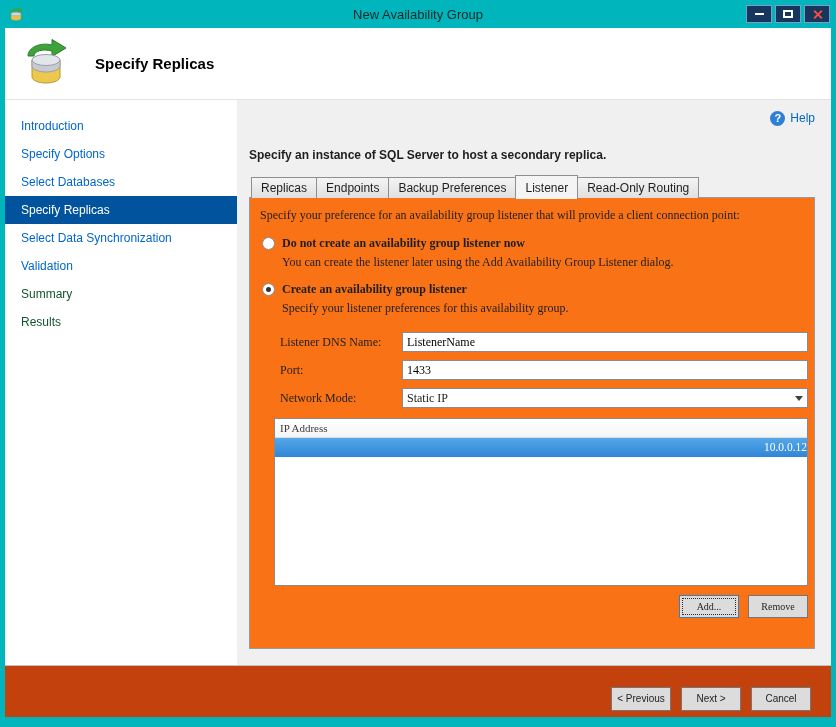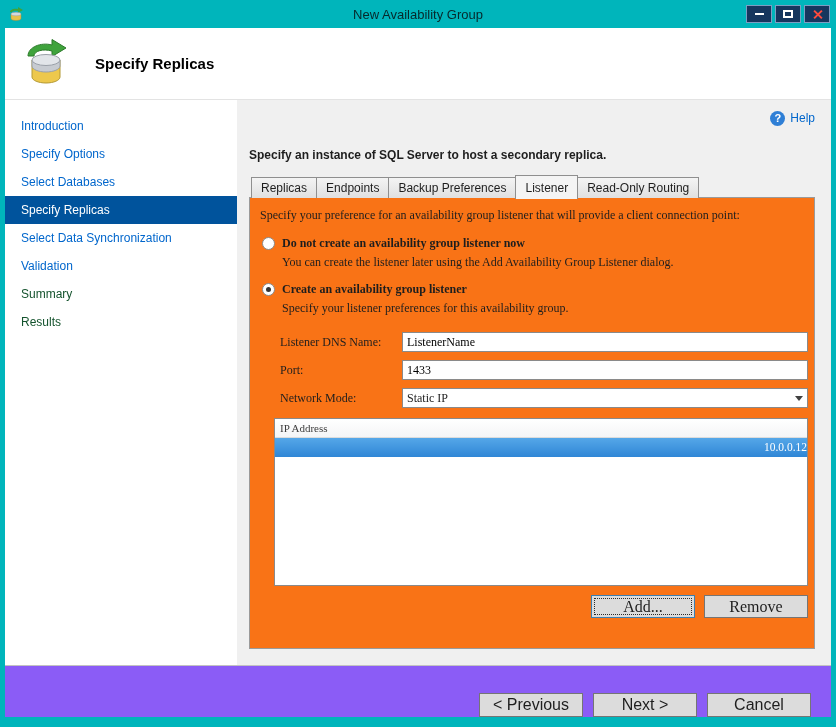--- a/index.html
+++ b/index.html
@@ -71,25 +71,25 @@
   .dropdown-value { flex:1; font-size:12px; padding-left:4px; }
   .dropdown-arrow { width:17px; display:flex; align-items:center; justify-content:center; flex:none; }
   .dropdown-arrow::after { content:""; border-left:4px solid transparent; border-right:4px solid transparent; border-top:5px solid #404040; }
 
   .ip-table { margin-left:14px; margin-top:2px; height:168px; border:1px solid #8a8a8a; background:#fff; overflow:hidden; }
   .ip-header { height:19px; line-height:19px; padding-left:5px; font-size:11px; color:#3c3c3c; background:linear-gradient(#ffffff,#f4f5f7); border-bottom:1px solid #dcdcdc; cursor:default; }
   .ip-row { height:19px; line-height:19px; padding-left:5px; font-size:11.5px; cursor:pointer;text-align:right; }
   .ip-row.selected { background:linear-gradient(#55a7e8,#2f86d6); color:#fff; }
 
   .table-buttons { display:flex; justify-content:flex-end; gap:9px; margin-top:9px; }
-  .btn { width:104px; height:23px; background:#dcdcdc; border:1px solid #757575; font-size:16px; font-family:inherit; color:#1e1e1e; cursor:pointer; padding:0; }
+  .btn { width:60px; height:23px; background:#dcdcdc; border:1px solid #757575; font-size:10px; font-family:inherit; color:#1e1e1e; cursor:pointer; padding:0; }
   .btn.focused { border:1px solid #3c7fb1; outline:1px dotted #2b2b2b; outline-offset:-4px; }
 
   
-  .footer { height:52px; min-height:52px; background:#8b5cf6; border-top:1px solid #c2c2c2; display:flex; justify-content:flex-end; align-items:flex-end; gap:10px; padding:14px 20px 0 0; }
+  .footer { height:52px; min-height:52px; background:#c2410c; border-top:1px solid #c2c2c2; display:flex; justify-content:flex-end; align-items:center; gap:10px; padding:14px 20px 0 0; }
   .footer .btn { height:24px; }
 </style>
 </head>
 <body>
 
 <div class="frame">
 
   <div class="titlebar">
     <span class="titlebar-icon">
       <svg width="16" height="16" viewBox="0 0 16 16">

